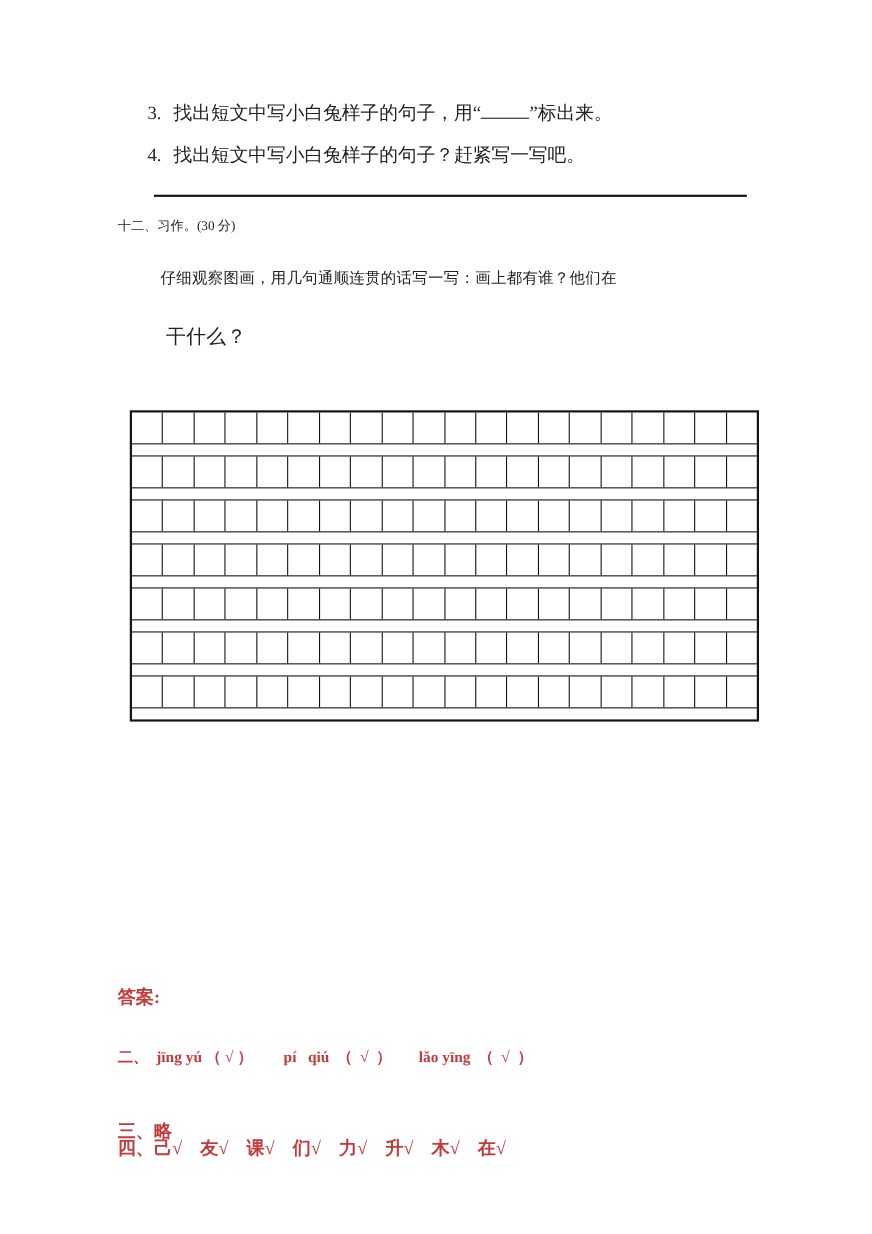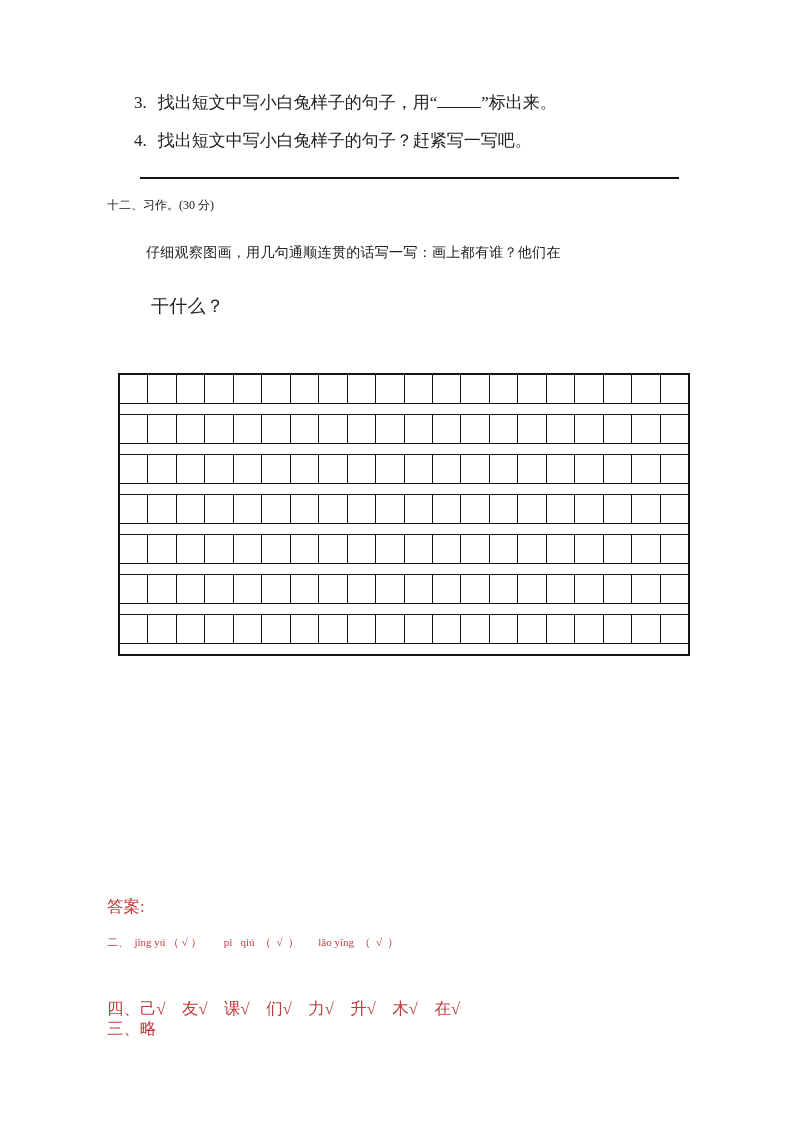--- a/index.html
+++ b/index.html
@@ -46,26 +46,26 @@
     box-sizing: border-box;
     background: #ffffff;
   }
   .g-row { display: flex; height: 28px; border-bottom: 1.5px solid #141414; }
   .g-cell { flex: 1 1 0; border-right: 1.5px solid #141414; }
   .g-cell:last-child { border-right: none; }
   .g-narrow { height: 10px; border-bottom: 1.5px solid #141414; }
   .g-narrow:last-child { border-bottom: none; }
 
   
-  .ans { color: #c13b3b; left: 107px; font-size: 16.5px; line-height: 20px; }
+  .ans { color: #c13b3b; left: 107px; font-size: 16.5px; line-height: 20px; font-weight: bold; }
   .ans-heading { top: 897px; }
   .ans-1 { top: 920px; }
-  .ans-2 { top: 932px; font-size: 11px; text-align: center; }
+  .ans-2 { top: 952px; font-size: 14px; text-align: center; }
   .ans-3 { top: 986px; margin-top: 33px; }
-  .ans-4 { top: 999px; }
+  .ans-4 { top: 1034px; }
 </style>
 </head>
 <body>
 
 <div class="page">
 
   <div class="q" style="top:93px">
     <span class="qnum">3.</span>
     <span class="qtext"><span>找出短文中写小白兔样子的句子，用“</span><span class="blank"></span><span>”标出来。</span></span>
   </div>

